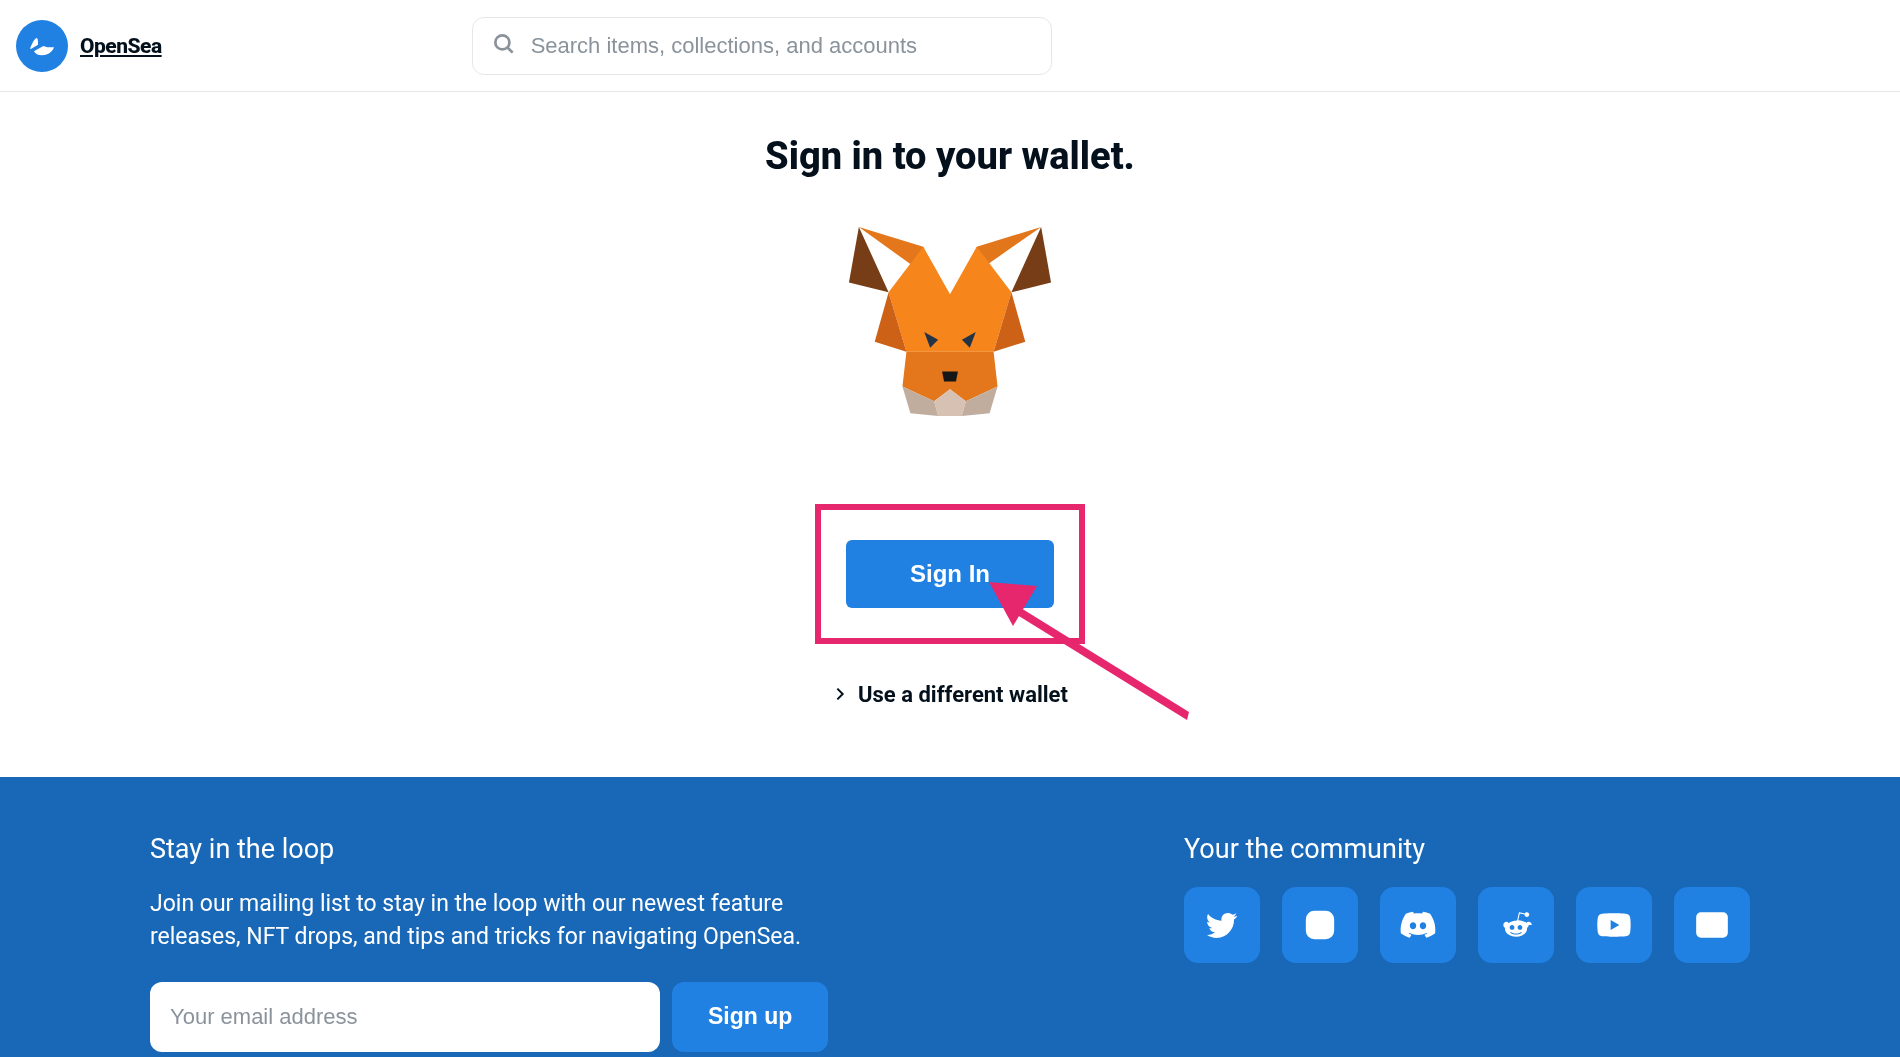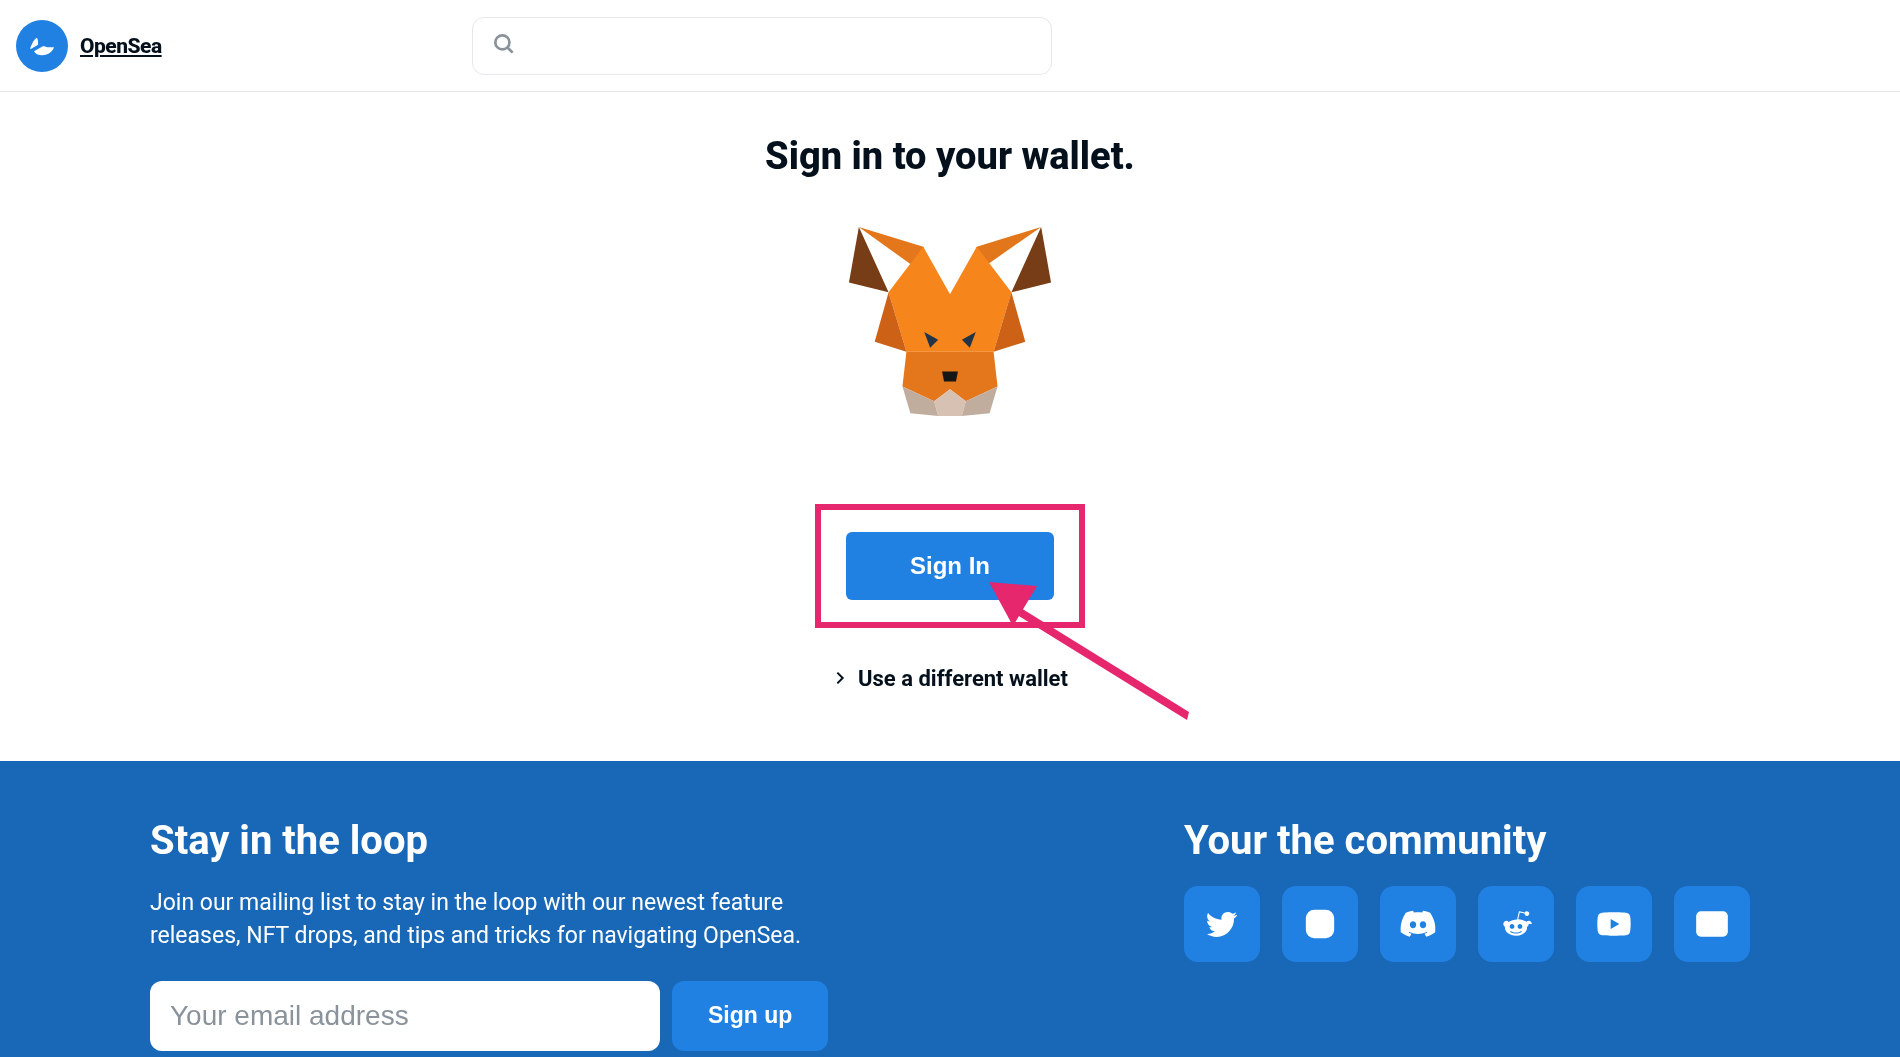--- a/index.html
+++ b/index.html
@@ -16,31 +16,31 @@
 .search input::placeholder { color: #8A939B; }
 .nav { display:flex; align-items:center; gap: 54px; margin-left: auto; }
 .nav a { font-size: 25px; font-weight: 700; color: #353840; text-decoration: none; }
 .icon-btn { width: 42px; height: 42px; display:flex; align-items:center; justify-content:center; color:#707A83; cursor:pointer; }
 
 
 .main { display:flex; flex-direction:column; align-items:center; padding-top: 42px; padding-bottom: 70px; }
 .page-title { font-size: 38px; font-weight: 800; color:#04111D; }
 .fox-wrap { margin-top: 44px; }
 .fox-svg { width: 210px; height: 200px; }
-.signin-box { margin-top: 78px; width: 270px; height: 124px; border: 6px solid #E6266D; display:flex; align-items:center; justify-content:center; position:relative; }
+.signin-box { margin-top: 78px; width: 270px; height: 140px; border: 6px solid #E6266D; display:flex; align-items:center; justify-content:center; position:relative; }
 .signin-btn { width: 208px; height: 68px; background:#2081E2; color:#fff; border:none; border-radius:6px; font-size:24px; font-weight:700; cursor:pointer; }
 .arrow-annot { position:absolute; left: 168px; top: 72px; pointer-events:none; }
 .diff-wallet { margin-top: 38px; display:flex; align-items:center; gap: 10px; font-size:22px; font-weight:700; cursor:pointer; color:#04111D; }
 
 
 .footer { background:#1868B7; color:#fff; padding: 56px 150px 40px 150px; display:flex; gap: 160px; }
-.loop-title, .community-title { font-size: 40px; font-weight:700; margin-bottom: 22px; }
+.loop-title, .community-title { font-size: 27px; font-weight:400; margin-bottom: 22px; }
 .loop-desc { font-size: 23px; line-height: 1.45; max-width: 720px; margin-bottom: 28px; }
 .email-row { display:flex; gap: 12px; align-items:center; }
-.email-input { width: 510px; height: 70px; border-radius: 12px; border:none; padding: 0 20px; font-size:28px; outline:none; }
+.email-input { width: 510px; height: 70px; border-radius: 12px; border:none; padding: 0 20px; font-size:22px; outline:none; }
 .email-input::placeholder { color:#8A939B; }
 .signup-btn { height:70px; padding: 0 36px; background:#2081E2; color:#fff; border:none; border-radius:12px; font-size:23px; font-weight:700; cursor:pointer; }
 .community { margin-left: auto; }
 .social-row { display:flex; gap: 22px; }
 .social-btn { width: 76px; height: 76px; border-radius: 14px; background:#2081E2; display:flex; align-items:center; justify-content:center; cursor:pointer; }
 .social-btn svg { fill:#fff; }
 </style>
 </head>
 <body>
 
@@ -56,20 +56,21 @@
   </div>
 
   <div class="search-wrap">
     <div class="search">
       <span>
         <svg width="26" height="26" viewBox="0 0 24 24" fill="none" stroke="#8A939B" stroke-width="2.5">
             <circle cx="10.5" cy="10.5" r="6.5"></circle>
             <line x1="20" y1="20" x2="15.2" y2="15.2"></line>
           </svg>
       </span>
+      <input type="text" placeholder="Search items, collections, and accounts" style="">
     </div>
   </div>
 
 </header>
 
 <main class="main">
   <h1 class="page-title">Sign in to your wallet.</h1>
 
   <div class="fox-wrap">
     <svg class="fox-svg" viewBox="0 0 212 200">

